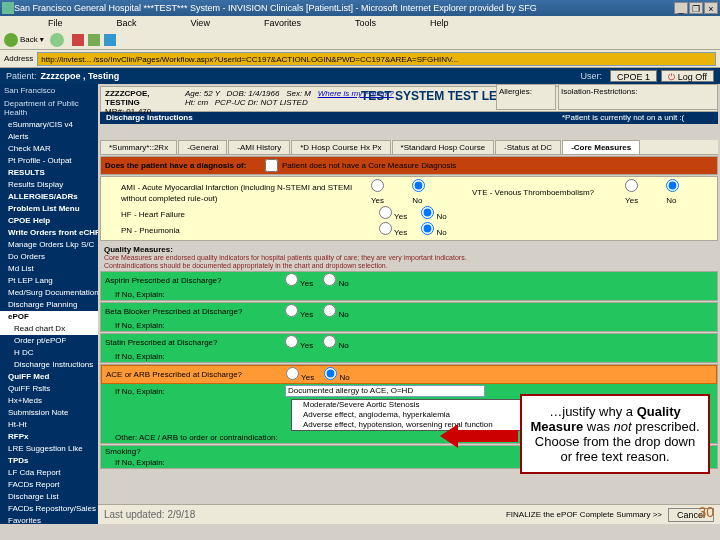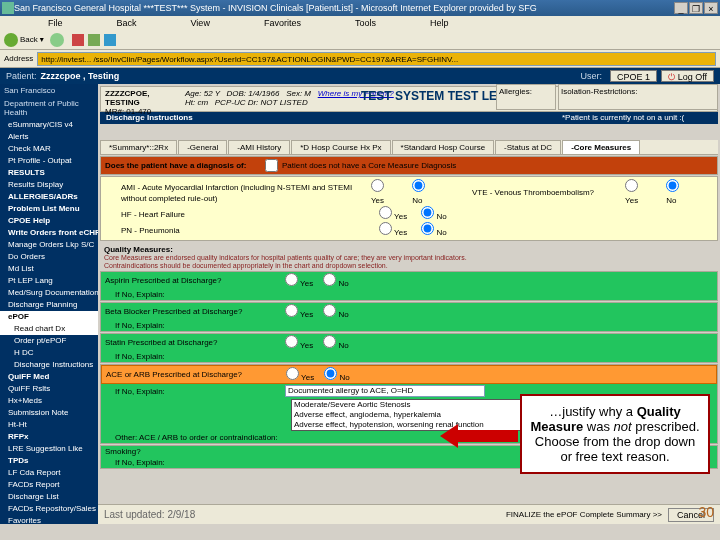--- a/index.html
+++ b/index.html
@@ -61,21 +61,21 @@
 .qmhead { font-size: 8px; font-weight: bold; margin-top: 4px; padding: 0 4px; }
 .qmnote { font-size: 7px; color: #882222; padding: 0 4px; line-height: 8px; }
 
 .measure { background: #22c55e; border: 1px solid #aca899; margin-top: 1px; font-size: 8px; }
 .mrow { display: flex; align-items: center; padding: 1px 4px; }
 .mrow .ml { width: 180px; }
 .mrow label { margin-right: 10px; }
 .orange { background: #ff9933; border: 1px solid #cc6600; padding: 1px 4px; }
 .dropdown { background: #fff; border: 1px solid #7f9db9; width: 200px; height: 12px; font-size: 8px; padding: 0 2px; display: inline-block; }
 .droplist { background: #fff; border: 1px solid #555; width: 230px; font-size: 8px; position: relative; z-index: 5; }
-.droplist div { padding: 0 2px; line-height: 10px; }
+.droplist div { padding: 0 2px; line-height: 10px; margin-left: 9px; }
 
 .callout { position: absolute; right: 10px; top: 310px; width: 190px; background: #fff; border: 2px solid #990000; padding: 8px; font-family: "Times New Roman", serif; font-size: 13px; text-align: center; line-height: 15px; z-index: 10; }
 .callout b { font-weight: bold; }
 .arrow { position: absolute; right: 202px; top: 346px; z-index: 10; }
 .arrowbody { width: 60px; height: 12px; background: #c00; }
 .arrowhead { width: 0; height: 0; border-top: 12px solid transparent; border-bottom: 12px solid transparent; border-right: 18px solid #c00; position: absolute; left: -18px; top: -6px; }
 
 .footer { position: absolute; left: 0; bottom: 0; width: 100%; background: #ece9d8; height: 20px; border-top: 1px solid #aca899; display: flex; align-items: center; font-size: 8px; padding: 0 6px; }
 .footer .stamp { color: #666; font-size: 10px; }
 .footer .spacer { flex: 1; }

